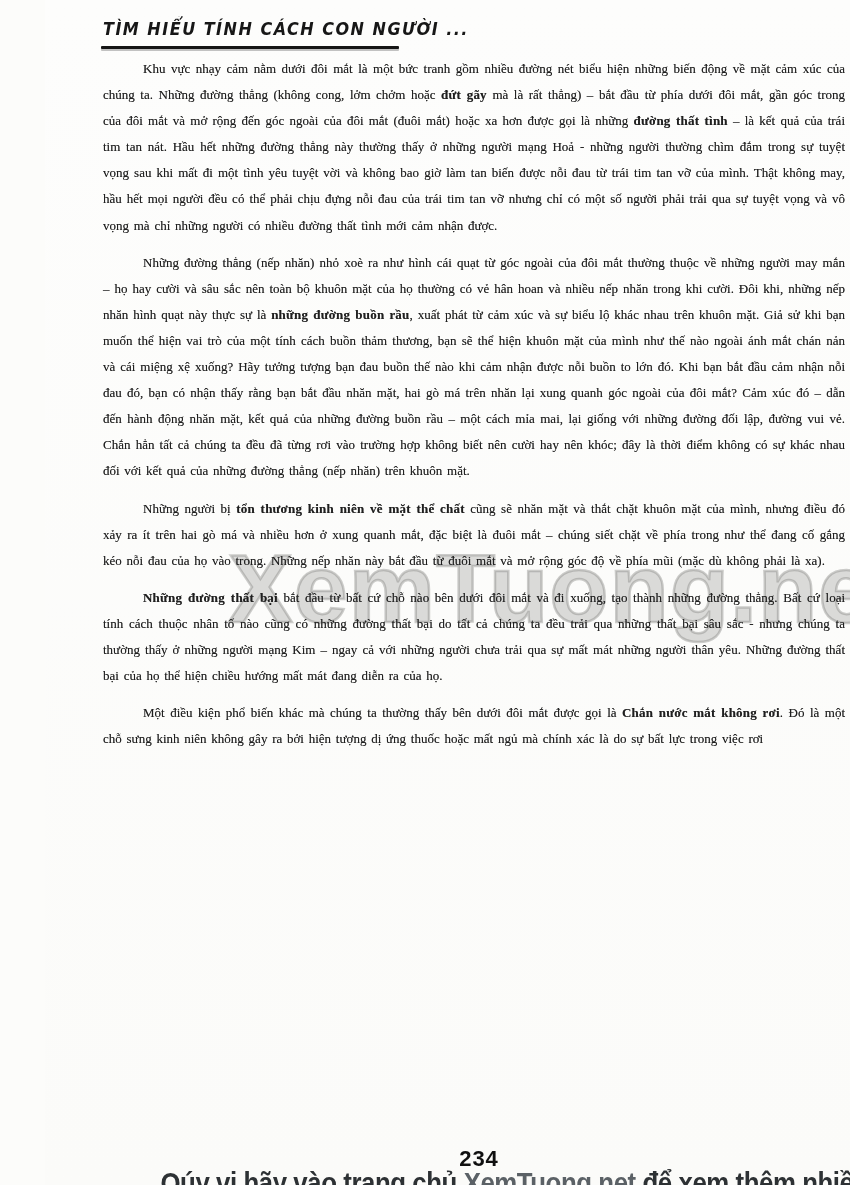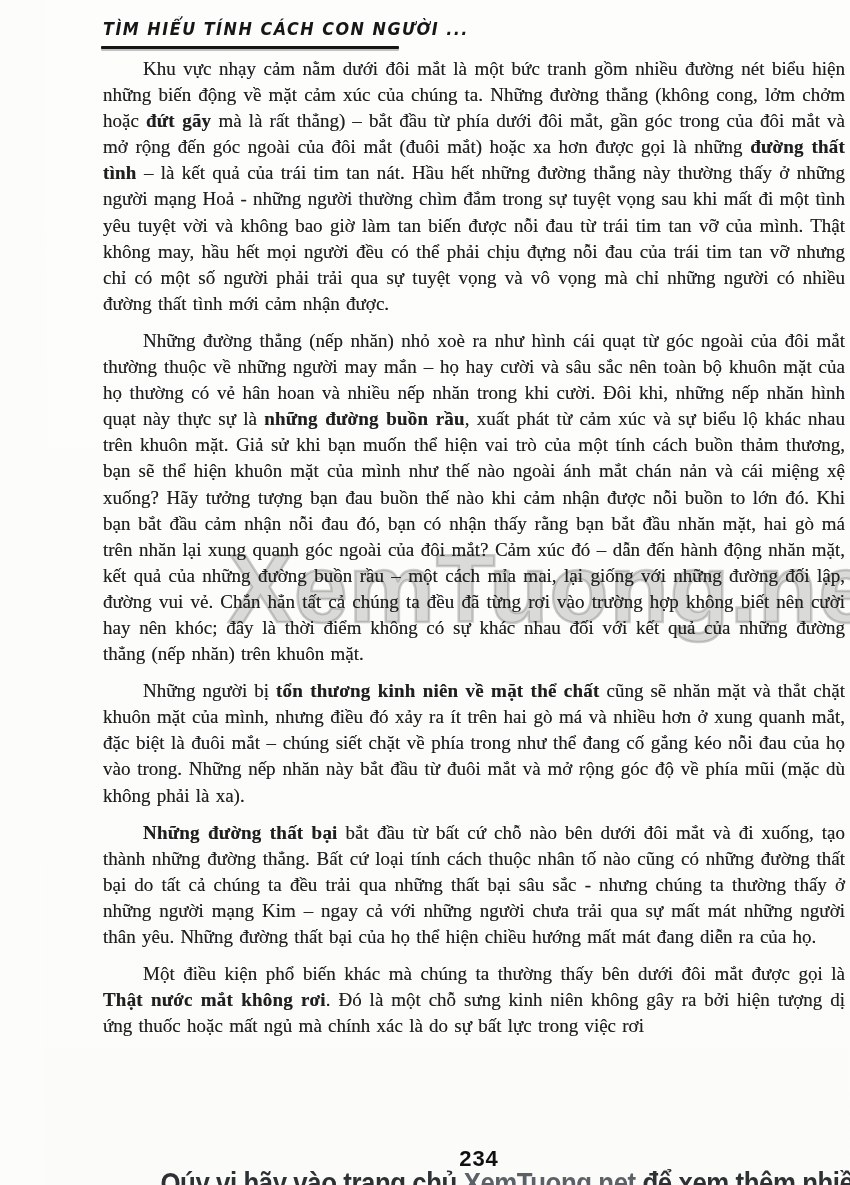--- a/index.html
+++ b/index.html
@@ -28,21 +28,21 @@
   .header-underline {
     position: absolute; top: 46px; left: 56px;
     width: 298px; height: 3px;
     background: #151515;
     border-radius: 1px;
     box-shadow: 0 2px 0 rgba(20,20,20,0.25);
   }
   
   .body-text {
     position: absolute; top: 56px; left: 58px; width: 742px;
-    font-size: 19px; line-height: 26.1px;
+    font-size: 13px; line-height: 26.1px;
     color: #1f1f1f;
     text-align: justify;
     word-spacing: 1.5px;
     text-shadow: 0 0 0.4px rgba(10,10,10,0.5);
   }
   .body-text p {
     margin: 0 0 11px 0;
     text-indent: 40px;
   }
   .body-text b { font-weight: bold; letter-spacing: 0.2px; }
@@ -88,21 +88,21 @@
   <div class="header">TÌM HIỂU TÍNH CÁCH CON NGƯỜI ...</div>
   <div class="header-underline"></div>
 
   <div class="watermark">XemTuong.net</div>
 
   <div class="body-text" id="body-text">
       <p><span>Khu vực nhạy cảm nằm dưới đôi mắt là một bức tranh gồm nhiều đường nét biểu hiện những biến động về mặt cảm xúc của chúng ta. Những đường thẳng (không cong, lởm chởm hoặc </span><b>đứt gãy</b><span> mà là rất thẳng) – bắt đầu từ phía dưới đôi mắt, gần góc trong của đôi mắt và mở rộng đến góc ngoài của đôi mắt (đuôi mắt) hoặc xa hơn được gọi là những </span><b>đường thất tình</b><span> – là kết quả của trái tim tan nát. Hầu hết những đường thẳng này thường thấy ở những người mạng Hoả - những người thường chìm đắm trong sự tuyệt vọng sau khi mất đi một tình yêu tuyệt vời và không bao giờ làm tan biến được nỗi đau từ trái tim tan vỡ của mình. Thật không may, hầu hết mọi người đều có thể phải chịu đựng nỗi đau của trái tim tan vỡ nhưng chỉ có một số người phải trải qua sự tuyệt vọng và vô vọng mà chỉ những người có nhiều đường thất tình mới cảm nhận được.</span></p>
       <p><span>Những đường thẳng (nếp nhăn) nhỏ xoè ra như hình cái quạt từ góc ngoài của đôi mắt thường thuộc về những người may mắn – họ hay cười và sâu sắc nên toàn bộ khuôn mặt của họ thường có vẻ hân hoan và nhiều nếp nhăn trong khi cười. Đôi khi, những nếp nhăn hình quạt này thực sự là  </span><b>những đường buồn rầu</b><span>, xuất phát từ cảm xúc và sự biểu lộ khác nhau trên khuôn mặt. Giả sử khi bạn muốn thể hiện vai trò của một tính cách buồn thảm thương, bạn sẽ thể hiện khuôn mặt của mình như thế nào ngoài ánh mắt chán nản và cái miệng xệ xuống? Hãy tưởng tượng bạn đau buồn thế nào khi cảm nhận được nỗi buồn to lớn đó. Khi bạn bắt đầu cảm nhận nỗi đau đó, bạn có nhận thấy rằng bạn bắt đầu nhăn mặt, hai gò má trên nhăn lại xung quanh góc ngoài của đôi mắt? Cảm xúc đó – dẫn đến hành động nhăn mặt, kết quả của những đường buồn rầu – một cách mỉa mai, lại giống với những đường đối lập, đường vui vẻ. Chắn hẳn tất cả chúng ta đều đã từng rơi vào trường hợp không biết nên cười hay nên khóc; đây là thời điểm không có sự khác nhau đối với kết quả của những đường thẳng (nếp nhăn) trên khuôn mặt.</span></p>
       <p><span>Những người bị </span><b>tổn thương kinh niên về mặt thể chất</b><span> cũng sẽ nhăn mặt và thắt chặt khuôn mặt của mình, nhưng điều đó xảy ra ít trên hai gò má và nhiều hơn ở xung quanh mắt, đặc biệt là đuôi mắt – chúng siết chặt về phía trong như thể đang cố gắng kéo nỗi đau của họ vào trong. Những nếp nhăn này bắt đầu từ đuôi mắt và mở rộng góc độ về phía mũi (mặc dù không phải là xa).</span></p>
       <p><b>Những đường thất bại</b><span> bắt đầu từ bất cứ chỗ nào bên dưới đôi mắt và đi xuống, tạo thành những đường thẳng. Bất cứ loại tính cách thuộc nhân tố nào cũng có những đường thất bại do tất cả chúng ta đều trải qua những thất bại sâu sắc - nhưng chúng ta thường thấy ở những người mạng Kim – ngay cả với những người chưa trải qua sự mất mát những người thân yêu. Những đường thất bại của họ thể hiện chiều hướng mất mát đang diễn ra của họ.</span></p>
-      <p><span>Một điều kiện phổ biến khác mà chúng ta thường thấy bên dưới đôi mắt được gọi là </span><b>Thật nước mắt không rơi</b><span>. Đó là một chỗ sưng kinh niên không gây ra bởi hiện tượng dị ứng thuốc hoặc mất ngủ mà chính xác là do sự bất lực trong việc rơi</span></p>
+      <p><span>Một điều kiện phổ biến khác mà chúng ta thường thấy bên dưới đôi mắt được gọi là </span><b>Chắn nước mắt không rơi</b><span>. Đó là một chỗ sưng kinh niên không gây ra bởi hiện tượng dị ứng thuốc hoặc mất ngủ mà chính xác là do sự bất lực trong việc rơi</span></p>
     </div>
 
   <div class="footer">
     <span class="footer-inner">
       <span>Qúy vị hãy vào trang chủ </span><span class="footer-link">XemTuong.net</span><span> để xem thêm nhiều mục hay khác</span>
     </span>
   </div>
 
   <div class="page-number">234</div>
 

